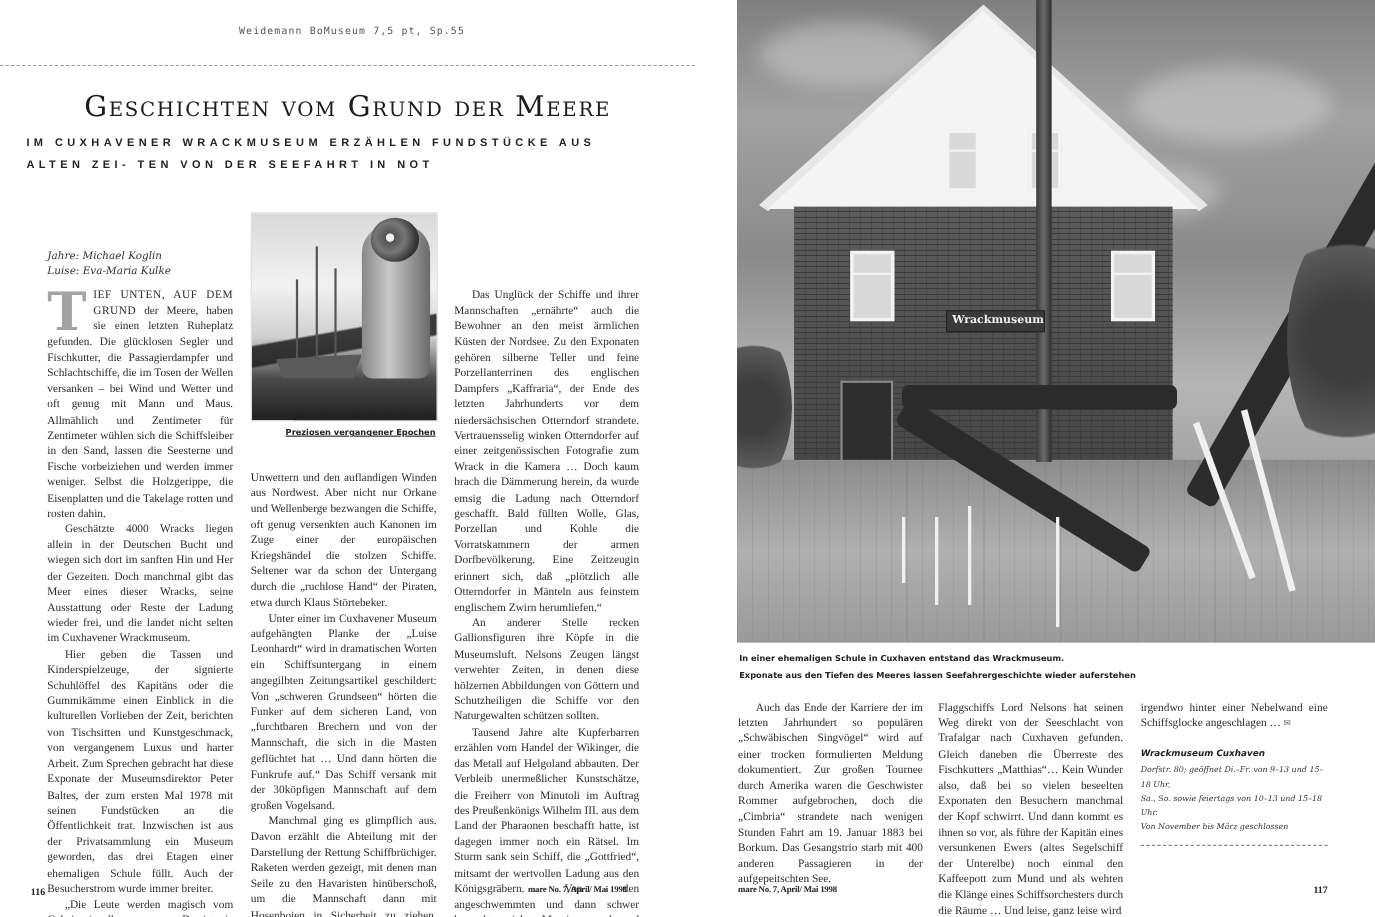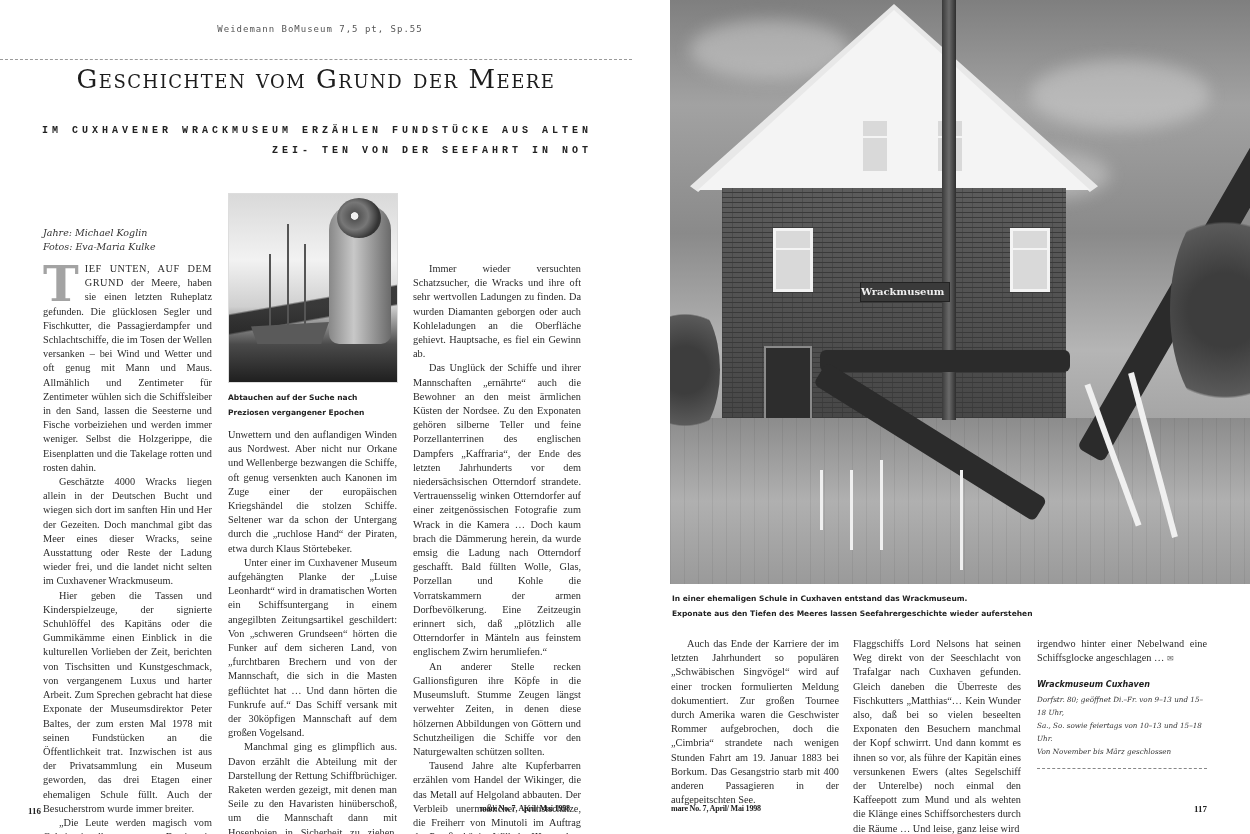--- a/index.html
+++ b/index.html
@@ -11,27 +11,27 @@
   .abs { position: absolute; }
   .slug {
     left: 0; width: 640px; top: 24px; text-align: center;
     font-family: "DejaVu Sans Mono", monospace; font-size: 9px; letter-spacing: 1px; color: #555;
   }
   .dash-rule {
     left: 0; top: 59px; width: 632px; height: 0;
     border-top: 1px dashed #9a9a9a;
   }
   .title {
-    left: 0; width: 632px; top: 64px; text-align: center;
+    left: 0; width: 632px; top: 82px; text-align: center;
     font-family: "DejaVu Serif", serif; font-size: 26px; letter-spacing: 1.5px;
     font-variant: small-caps; color: #1c1c1c;
   }
   .subtitle {
-    left: 40px; width: 552px; top: 121px; text-align: right;
-    font-family: Liberation Mono, monospace; font-size: 10px; font-weight: bold;
+    left: 24px; width: 552px; top: 121px; text-align: left;
+    font-family: Liberation Sans, sans-serif; font-size: 10px; font-weight: bold;
     letter-spacing: 4px; line-height: 20px; color: #222;
   }
   .credits {
     left: 43px; top: 226px; font-family: "DejaVu Serif", serif; font-style: italic;
     font-size: 9.5px; line-height: 14px; color: #333;
   }
   .col {
     font-family: "Liberation Serif", serif; font-size: 10.3px; line-height: 14.2px;
     text-align: justify; color: #2b2b2b; hyphens: auto;
   }
@@ -57,23 +57,23 @@
   .diver-helmet {
     left: 108px; top: 4px; width: 44px; height: 40px; border-radius: 50%;
     background: radial-gradient(circle at 40% 45%, #f0f0f0 10%, #555 12%, #777 40%, #333 70%);
   }
   .ship-mast { background: #555; width: 2px; }
   .ship-hull {
     left: 22px; top: 128px; width: 78px; height: 22px;
     background: #5a5a5a; clip-path: polygon(0 20%, 100% 0, 90% 100%, 8% 100%);
   }
   .caption-small {
-    left: 228px; width: 168px; top: 390px; text-align: left;
+    left: 228px; width: 168px; top: 370px; text-align: right;
     font-family: "DejaVu Sans", sans-serif; font-size: 7.5px; font-weight: bold;
-    line-height: 15px; color: #222;
+    line-height: 15px; color: #222; text-decoration: underline;
   }
   .pageno { font-family: "Liberation Serif", serif; font-weight: bold; font-size: 9px; color: #222; }
   .folio { font-family: "Liberation Serif", serif; font-weight: bold; font-size: 8px; color: #222; letter-spacing: -0.2px; }
 
   
   .photo-museum {
     left: 670px; top: 0; width: 580px; height: 584px; overflow: hidden;
     background: linear-gradient(180deg, #7f7f7f 0%, #a2a2a2 18%, #8a8a8a 40%, #b5b5b5 60%, #9a9a9a 80%, #6c6c6c 100%);
   }
   .sky-cloud { border-radius: 50%; background: rgba(210,210,210,.5); filter: blur(8px); }
@@ -90,21 +90,21 @@
     background:
       repeating-linear-gradient(0deg, #3a3a3a 0 1px, transparent 1px 5px),
       repeating-linear-gradient(90deg, rgba(0,0,0,.15) 0 1px, transparent 1px 10px),
       linear-gradient(180deg, #5c5c5c, #474747);
   }
   .win { background: #d9d9d9; border: 3px solid #f4f4f4; box-sizing: border-box; }
   .win::after { content: ""; position: absolute; left: 0; right: 0; top: 30%; border-top: 2px solid #f4f4f4; }
   .door { left: 94px; top: 346px; width: 44px; height: 72px; background: #2d2d2d; border: 2px solid #8a8a8a; }
   .sign {
     left: 190px; top: 282px; width: 88px; height: 18px; background: #3a3a3a; border: 1px solid #222;
-    color: #eee; font-family: "DejaVu Serif", serif; font-size: 10px; text-align: left; line-height: 18px; font-weight: bold;
+    color: #eee; font-family: "DejaVu Serif", serif; font-size: 10px; text-align: right; line-height: 18px; font-weight: bold;
   }
   .mast { left: 272px; top: 0; width: 14px; height: 420px; background: linear-gradient(90deg,#3a3a3a,#6a6a6a,#2e2e2e); }
   .wreck-beam { background: #2b2b2b; border-radius: 6px; transform-origin: left center; }
   .ground {
     left: 0; top: 418px; width: 580px; height: 166px;
     background: repeating-linear-gradient(90deg, rgba(0,0,0,.06) 0 1px, transparent 1px 14px), linear-gradient(180deg,#8c8c8c,#b0b0b0 50%,#9a9a9a);
   }
   .post { width: 3px; background: #f0f0f0; }
   .tree { border-radius: 50%; background: radial-gradient(circle, #3d3d3d 30%, #5a5a5a 70%, transparent 72%); }
 
@@ -121,21 +121,21 @@
 <body>
 
 <div class="abs slug">Weidemann BoMuseum 7,5 pt, Sp.55</div>
 <div class="abs dash-rule"></div>
 
 <div class="abs title">Geschichten vom Grund der Meere</div>
 <div class="abs subtitle">IM CUXHAVENER WRACKMUSEUM ERZÄHLEN FUNDSTÜCKE AUS ALTEN ZEI- TEN VON DER SEEFAHRT IN NOT</div>
 
 <div class="abs credits">
   <div>Jahre: Michael Koglin</div>
-  <div>Fotos: Eva-Maria Kulke</div>
+  <div>Luise: Eva-Maria Kulke</div>
 </div>
 
 <div class="abs col" style="left:43px; top:262px; width:169px; height:548px;">
   <p class="first">
     <span class="dropcap">T</span><span class="lead-caps">IEF UNTEN, AUF DEM GRUND</span><span> der Meere, haben sie einen letzten Ruheplatz gefunden. Die glücklosen Segler und Fischkutter, die Passagierdampfer und Schlachtschiffe, die im Tosen der Wellen versanken – bei Wind und Wetter und oft genug mit Mann und Maus. Allmählich und Zentimeter für Zentimeter wühlen sich die Schiffsleiber in den Sand, lassen die Seesterne und Fische vorbeiziehen und werden immer weniger. Selbst die Holzgerippe, die Eisenplatten und die Takelage rotten und rosten dahin.</span>
   </p>
   <p>Geschätzte 4000 Wracks liegen allein in der Deutschen Bucht und wiegen sich dort im sanften Hin und Her der Gezeiten. Doch manchmal gibt das Meer eines dieser Wracks, seine Ausstattung oder Reste der Ladung wieder frei, und die landet nicht selten im Cuxhavener Wrackmuseum.</p>
   <p>Hier geben die Tassen und Kinderspielzeuge, der signierte Schuhlöffel des Kapitäns oder die Gummikämme einen Einblick in die kulturellen Vorlieben der Zeit, berichten von Tischsitten und Kunstgeschmack, von vergangenem Luxus und harter Arbeit. Zum Sprechen gebracht hat diese Exponate der Museumsdirektor Peter Baltes, der zum ersten Mal 1978 mit seinen Fundstücken an die Öffentlichkeit trat. Inzwischen ist aus der Privatsammlung ein Museum geworden, das drei Etagen einer ehemaligen Schule füllt. Auch der Besucherstrom wurde immer breiter.</p>
   <p>„Die Leute werden magisch vom Geheimnisvollen angezogen. Das ist wie bei dem Mythos Titanic“, meint Museumsdirektor Baltes. Erzählen lassen sich die Besucher besonders gern die Geschichte der Katastrophen. Und die haben oft zu tun mit menschlichen Fehlern und Unzulänglichkeiten bei der Navigation, etwa in der Deutschen Bucht mit ihren häufigen</p>
 </div>
@@ -150,23 +150,22 @@
 </div>
 <div class="abs caption-small">Abtauchen auf der Suche nach Preziosen vergangener Epochen</div>
 
 <div class="abs col" style="left:228px; top:428px; width:169px;">
   <p class="first">Unwettern und den auflandigen Winden aus Nordwest. Aber nicht nur Orkane und Wellenberge bezwangen die Schiffe, oft genug versenkten auch Kanonen im Zuge einer der europäischen Kriegshändel die stolzen Schiffe. Seltener war da schon der Untergang durch die „ruchlose Hand“ der Piraten, etwa durch Klaus Störtebeker.</p>
   <p>Unter einer im Cuxhavener Museum aufgehängten Planke der „Luise Leonhardt“ wird in dramatischen Worten ein Schiffsuntergang in einem angegilbten Zeitungsartikel geschildert: Von „schweren Grundseen“ hörten die Funker auf dem sicheren Land, von „furchtbaren Brechern und von der Mannschaft, die sich in die Masten geflüchtet hat … Und dann hörten die Funkrufe auf.“ Das Schiff versank mit der 30köpfigen Mannschaft auf dem großen Vogelsand.</p>
   <p>Manchmal ging es glimpflich aus. Davon erzählt die Abteilung mit der Darstellung der Rettung Schiffbrüchiger. Raketen werden gezeigt, mit denen man Seile zu den Havaristen hinüberschoß, um die Mannschaft dann mit Hosenbojen in Sicherheit zu ziehen. Handfackeln und spezielle Trinkbecher zum Rationieren des Wassers stehen hier ebenso in den Regalen wie die Ausstattung von Rettungsbooten.</p>
 </div>
 
 <div class="abs col" style="left:413px; top:262px; width:168px;">
-  <p>Immer wieder versuchten Schatzsucher, die Wracks und ihre oft sehr wertvollen Ladungen zu finden. Da wurden Diamanten geborgen oder auch Kohleladungen an die Oberfläche gehievt. Hauptsache, es fiel ein Gewinn ab.</p>
   <p>Das Unglück der Schiffe und ihrer Mannschaften „ernährte“ auch die Bewohner an den meist ärmlichen Küsten der Nordsee. Zu den Exponaten gehören silberne Teller und feine Porzellanterrinen des englischen Dampfers „Kaffraria“, der Ende des letzten Jahrhunderts vor dem niedersächsischen Otterndorf strandete. Vertrauensselig winken Otterndorfer auf einer zeitgenössischen Fotografie zum Wrack in die Kamera … Doch kaum brach die Dämmerung herein, da wurde emsig die Ladung nach Otterndorf geschafft. Bald füllten Wolle, Glas, Porzellan und Kohle die Vorratskammern der armen Dorfbevölkerung. Eine Zeitzeugin erinnert sich, daß „plötzlich alle Otterndorfer in Mänteln aus feinstem englischem Zwirn herumliefen.“</p>
-  <p>An anderer Stelle recken Gallionsfiguren ihre Köpfe in die Museumsluft. Stumme Zeugen längst verwehter Zeiten, in denen diese hölzernen Abbildungen von Göttern und Schutzheiligen die Schiffe vor den Naturgewalten schützen sollten.</p>
+  <p>An anderer Stelle recken Gallionsfiguren ihre Köpfe in die Museumsluft. Nelsons Zeugen längst verwehter Zeiten, in denen diese hölzernen Abbildungen von Göttern und Schutzheiligen die Schiffe vor den Naturgewalten schützen sollten.</p>
   <p>Tausend Jahre alte Kupferbarren erzählen vom Handel der Wikinger, die das Metall auf Helgoland abbauten. Der Verbleib unermeßlicher Kunstschätze, die Freiherr von Minutoli im Auftrag des Preußenkönigs Wilhelm III. aus dem Land der Pharaonen beschafft hatte, ist dagegen immer noch ein Rätsel. Im Sturm sank sein Schiff, die „Gottfried“, mitsamt der wertvollen Ladung aus den Königsgräbern. Von den angeschwemmten und dann schwer bewachten sieben Mumien verschwand eine auf mysteriöse Weise. Ein Apotheker wurde</p>
 </div>
 
 <div class="abs pageno" style="left:28px; top:806px;">116</div>
 <div class="abs folio" style="left:480px; top:804px;">mare No. 7, April/ Mai 1998</div>
 
 <div class="abs photo-museum">
   <div class="abs sky-cloud" style="left:20px; top:20px; width:160px; height:60px;"></div>
   <div class="abs sky-cloud" style="left:360px; top:60px; width:180px; height:70px;"></div>
   <div class="abs sky-cloud" style="left:300px; top:150px; width:140px; height:50px;"></div>

